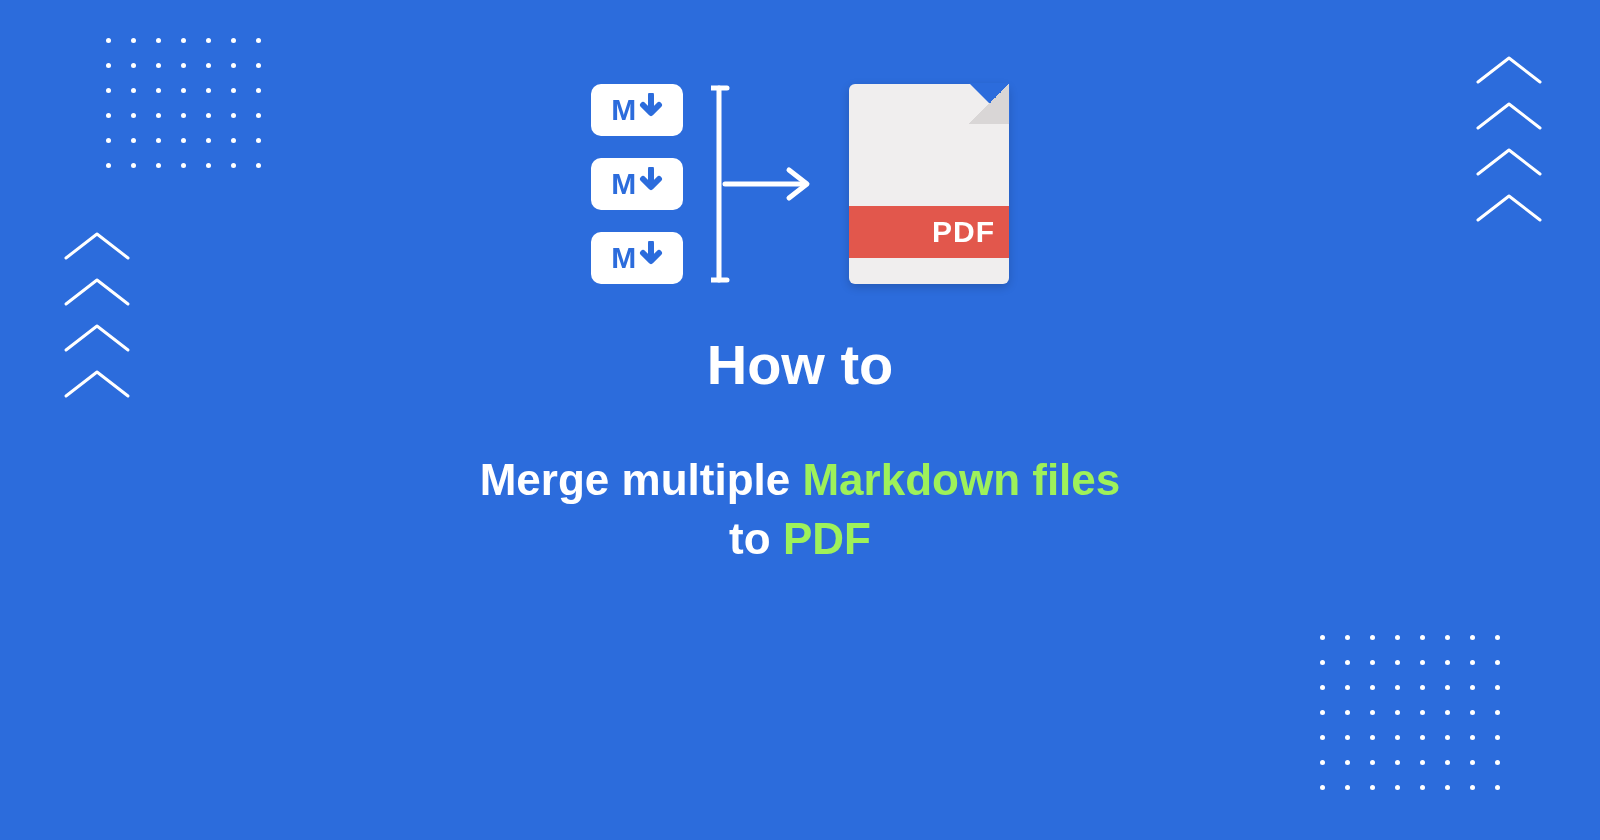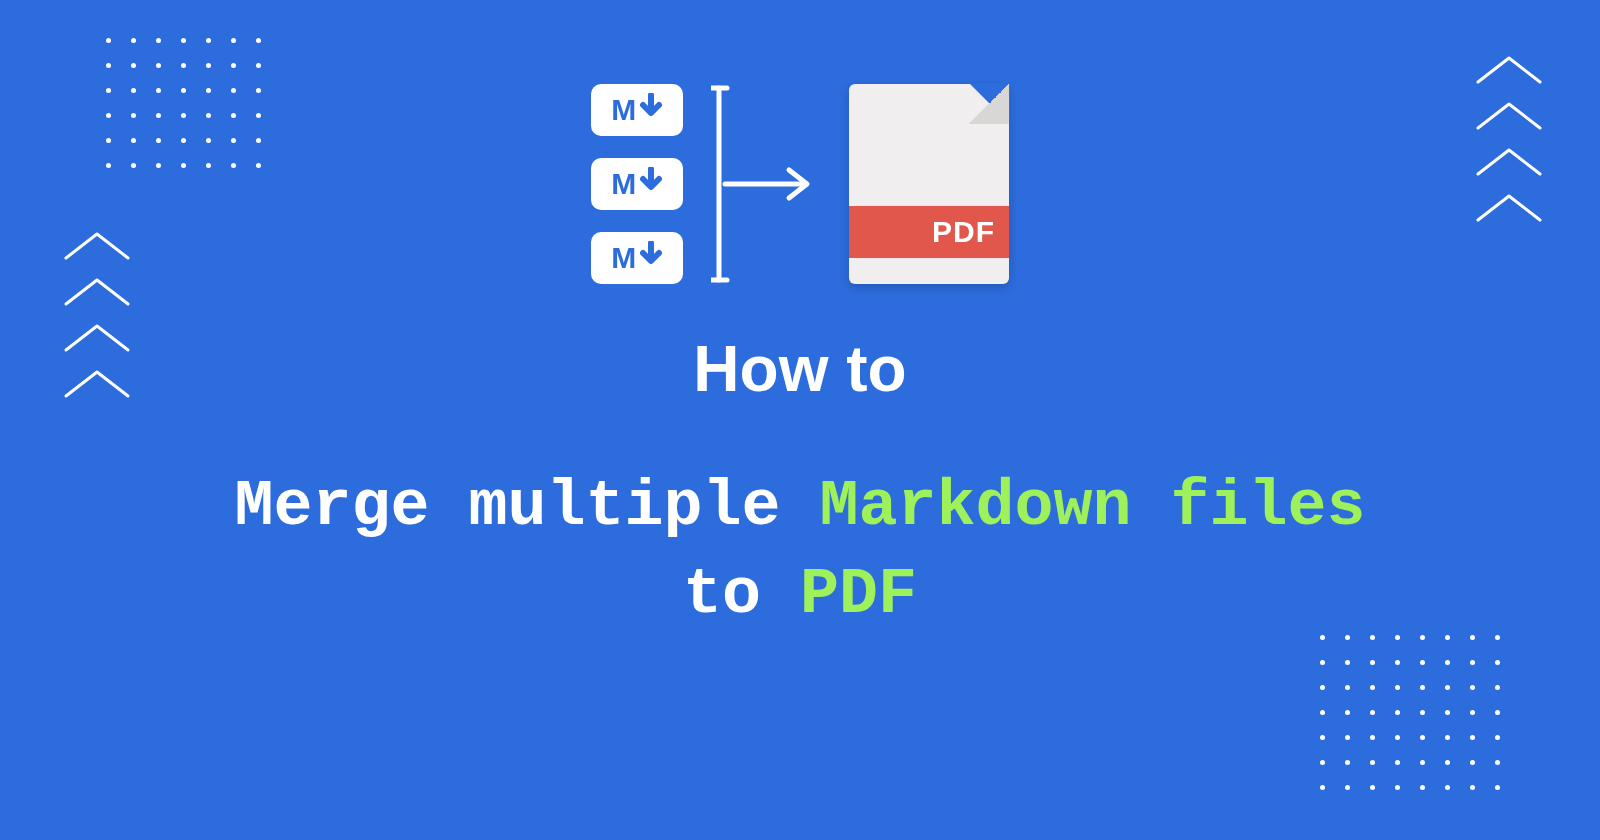--- a/index.html
+++ b/index.html
@@ -150,28 +150,27 @@
   .heading {
     position: absolute;
     left: 50%;
     transform: translateX(-50%);
     text-align: center;
     color: #fff;
     font-weight: 800;
   }
   .heading.howto {
     top: 332px;
-    font-size: 64px;
+    font-size: 56px;
   }
   .heading.title {
-    top: 464px;
-    font-size: 65px;
+    top: 450px;
+    font-size: 44px;
     line-height: 1.35;
     width: 1200px;
-    font-family: Liberation Mono, monospace;
   }
   .accent { color: #9ef15a; }
 </style>
 </head>
 <body>
 
 <div class="dot-grid top-left">
     <div class="dot"></div>
     <div class="dot"></div>
     <div class="dot"></div>

